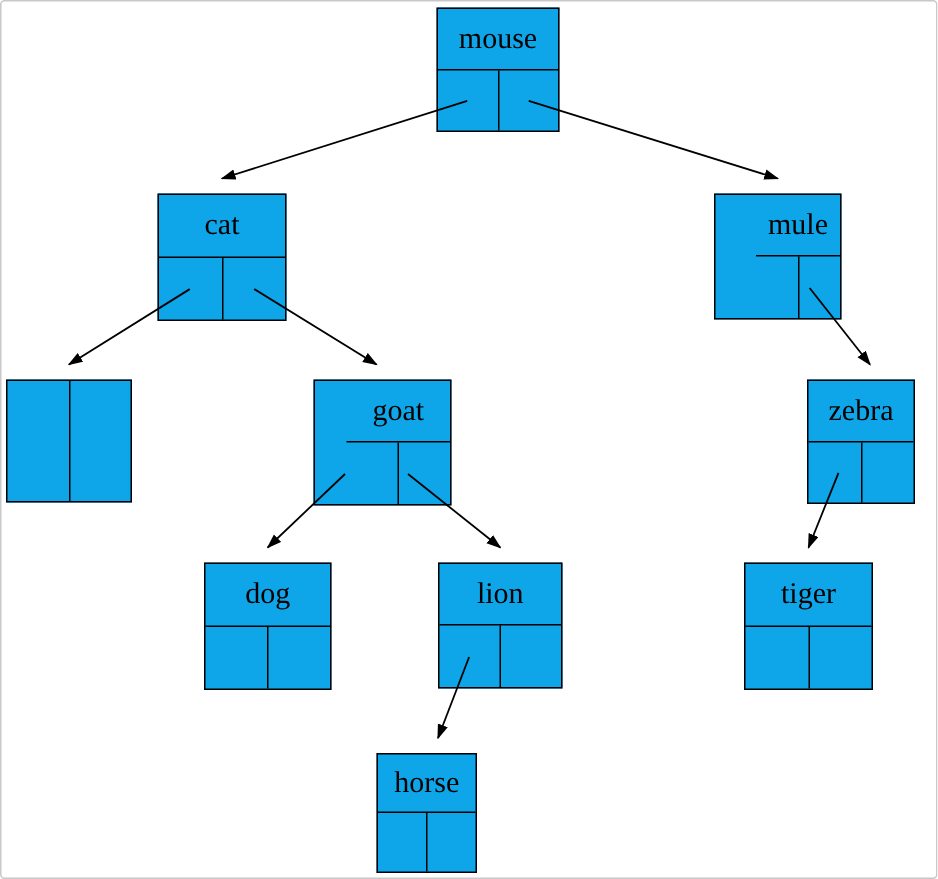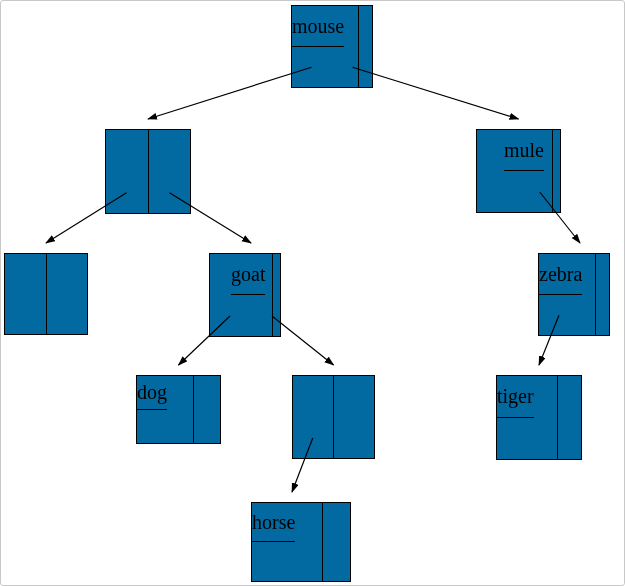--- a/index.html
+++ b/index.html
@@ -16,22 +16,22 @@
   .edges{
     position:absolute;left:0;top:0;width:625px;height:586px;
     pointer-events:none;z-index:2;
   }
   .edges line{stroke:#000;stroke-width:1.2;}
   .nodes{position:absolute;left:0;top:0;width:625px;height:586px;z-index:1;}
   .node{
     position:absolute;
     box-sizing:border-box;
     border:1.5px solid #000;
-    background:#0369a1;
-    display:flex;
+    background:#0ea5e9;
+    display:flex;flex-direction:column;
   }
   .node .label{
     height:50%;
     box-sizing:border-box;
     border-bottom:1.5px solid #000;
     display:flex;align-items:center;justify-content:center;
     font-size:20px;color:#000;
     line-height:1;
   }
   .node .cells{flex:1;display:flex;}
@@ -44,73 +44,75 @@
 <div class="canvas" style="background: rgb(255, 255, 255); border-color: rgb(200, 200, 200);">
   <div class="nodes">
       <div class="node" style="left: 290px; top: 4px; width: 82px; height: 83px; border-color: rgb(0, 0, 0);">
         <div class="label" style="color: rgb(0, 0, 0);">mouse</div>
         <div class="cells">
           <div class="cell left"></div>
           <div class="cell right"></div>
         </div>
       </div>
       <div class="node" style="left: 104px; top: 128px; width: 86px; height: 85px; border-color: rgb(0, 0, 0);">
+        <div class="label" style="color: rgb(0, 0, 0);">cat</div>
         <div class="cells">
           <div class="cell left"></div>
           <div class="cell right"></div>
         </div>
       </div>
       <div class="node" style="left: 475px; top: 128px; width: 85px; height: 84px; border-color: rgb(0, 0, 0); padding-left: 27px;">
         <div class="label" style="color: rgb(0, 0, 0);">mule</div>
         <div class="cells">
           <div class="cell left"></div>
           <div class="cell right"></div>
         </div>
       </div>
       <div class="node" style="left: 3px; top: 252px; width: 84px; height: 82px; border-color: rgb(0, 0, 0);">
         <div class="cells">
           <div class="cell left"></div>
           <div class="cell right"></div>
         </div>
       </div>
-      <div class="node" style="left: 208px; top: 252px; width: 72px; height: 84px; border-color: rgb(0, 0, 0); padding-left: 21px;">
+      <div class="node" style="left: 208px; top: 252px; width: 92px; height: 84px; border-color: rgb(0, 0, 0); padding-left: 21px;">
         <div class="label" style="color: rgb(0, 0, 0);">goat</div>
         <div class="cells">
           <div class="cell left"></div>
           <div class="cell right"></div>
         </div>
       </div>
       <div class="node" style="left: 537px; top: 252px; width: 72px; height: 83px; border-color: rgb(0, 0, 0);">
         <div class="label" style="color: rgb(0, 0, 0);">zebra</div>
         <div class="cells">
           <div class="cell left"></div>
           <div class="cell right"></div>
         </div>
       </div>
-      <div class="node" style="left: 135px; top: 374px; width: 85px; height: 69px; border-color: rgb(0, 0, 0);">
+      <div class="node" style="left: 135px; top: 374px; width: 85px; height: 85px; border-color: rgb(0, 0, 0);">
         <div class="label" style="color: rgb(0, 0, 0);">dog</div>
         <div class="cells">
           <div class="cell left"></div>
           <div class="cell right"></div>
         </div>
       </div>
       <div class="node" style="left: 291px; top: 374px; width: 83px; height: 84px; border-color: rgb(0, 0, 0);">
+        <div class="label" style="color: rgb(0, 0, 0);">lion</div>
         <div class="cells">
           <div class="cell left"></div>
           <div class="cell right"></div>
         </div>
       </div>
       <div class="node" style="left: 495px; top: 374px; width: 86px; height: 85px; border-color: rgb(0, 0, 0);">
         <div class="label" style="color: rgb(0, 0, 0);">tiger</div>
         <div class="cells">
           <div class="cell left"></div>
           <div class="cell right"></div>
         </div>
       </div>
-      <div class="node" style="left: 250px; top: 501px; width: 100px; height: 80px; border-color: rgb(0, 0, 0);">
+      <div class="node" style="left: 250px; top: 501px; width: 67px; height: 80px; border-color: rgb(0, 0, 0);">
         <div class="label" style="color: rgb(0, 0, 0);">horse</div>
         <div class="cells">
           <div class="cell left"></div>
           <div class="cell right"></div>
         </div>
       </div>
     </div>
   <svg class="edges" viewBox="0 0 625 586" xmlns="http://www.w3.org/2000/svg">
     <defs>
       <marker id="ah" markerUnits="userSpaceOnUse" markerWidth="10" markerHeight="8" refX="9" refY="3.5" orient="auto">

